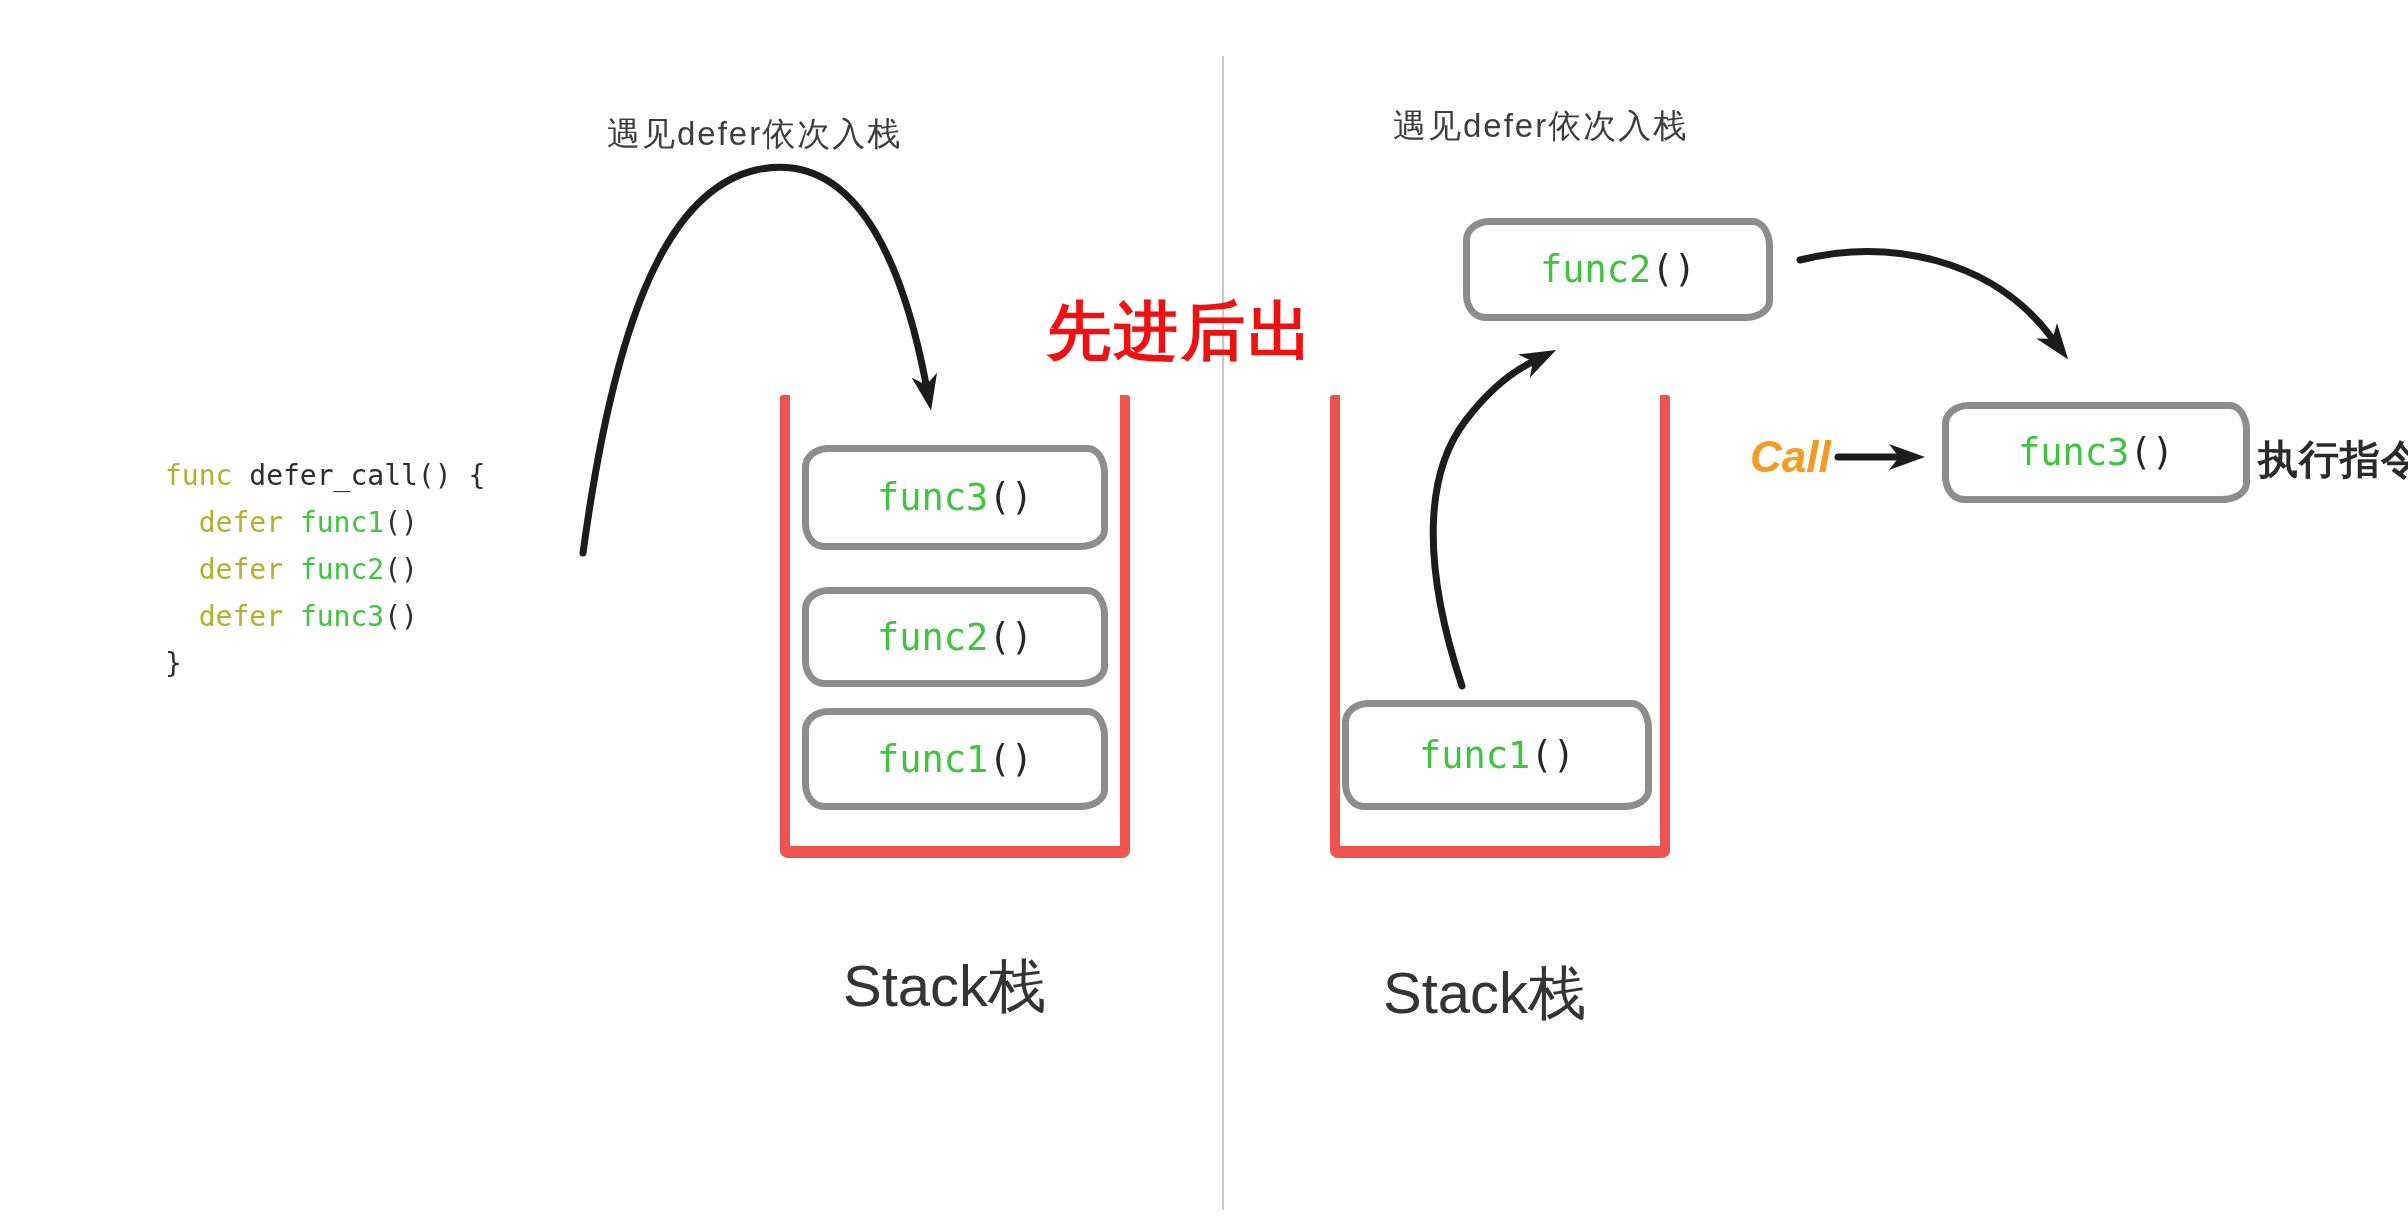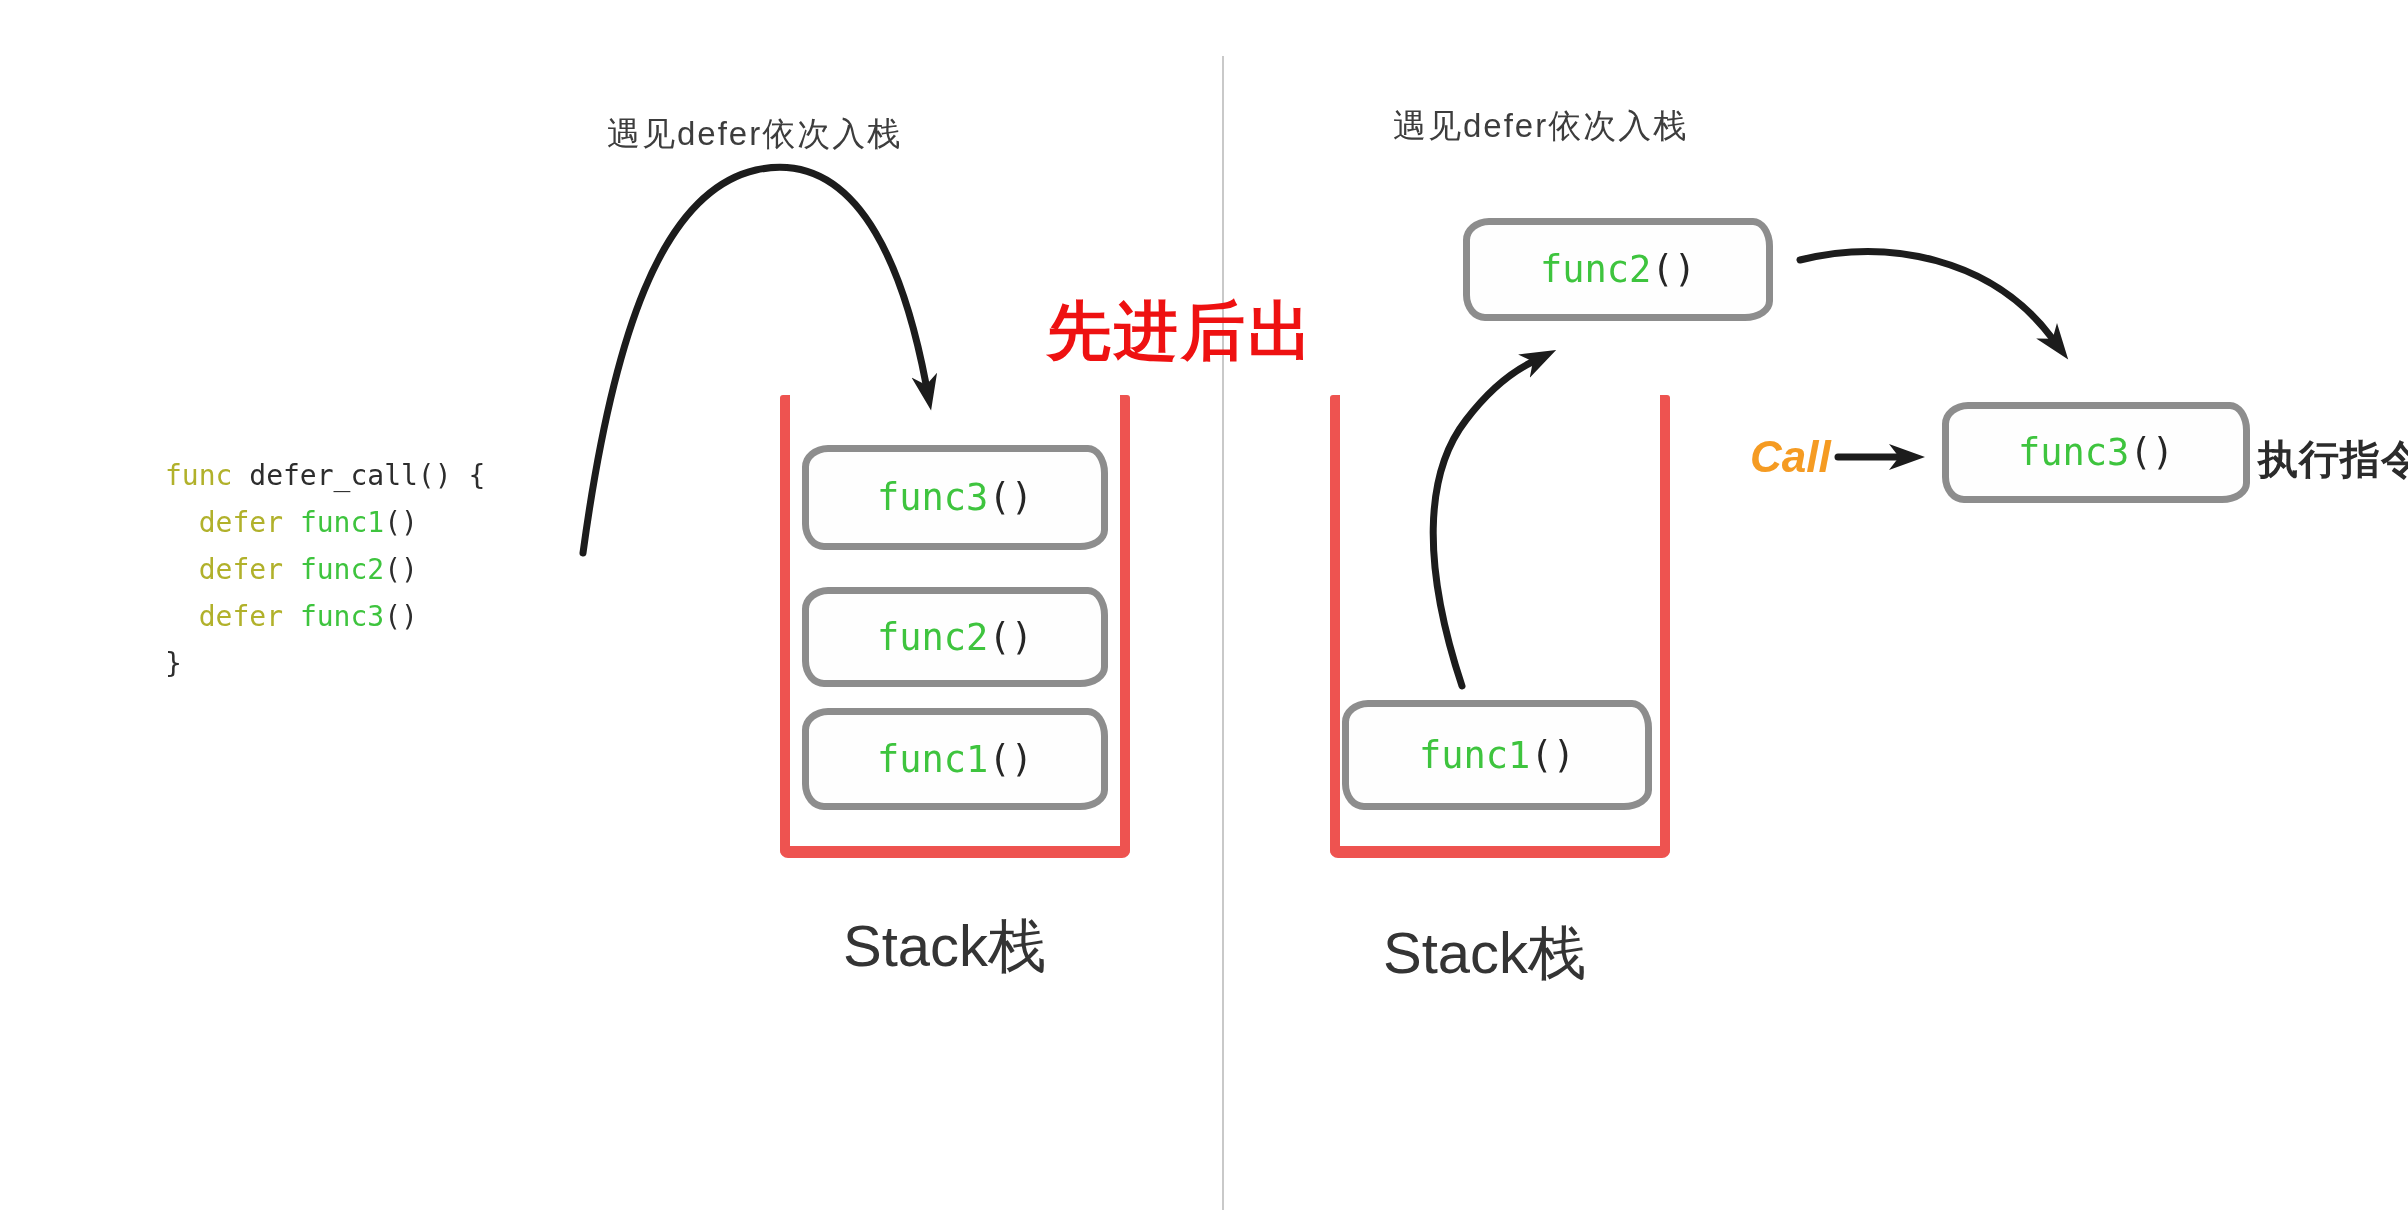--- a/index.html
+++ b/index.html
@@ -14,20 +14,21 @@
   .toplabel{
     font-size:33px;
     color:var(--label_gray);
     letter-spacing:2px;
     white-space:nowrap;
   }
   .stacklabel{
     font-size:58px;
     color:#343434;
     white-space:nowrap;
+    margin-top:40px;
   }
   .filo{
     font-size:64px;
     color:var(--filo_red);
     font-weight:600;
     letter-spacing:3px;
     white-space:nowrap;
   }
   .calltxt{
     font-size:44px;

